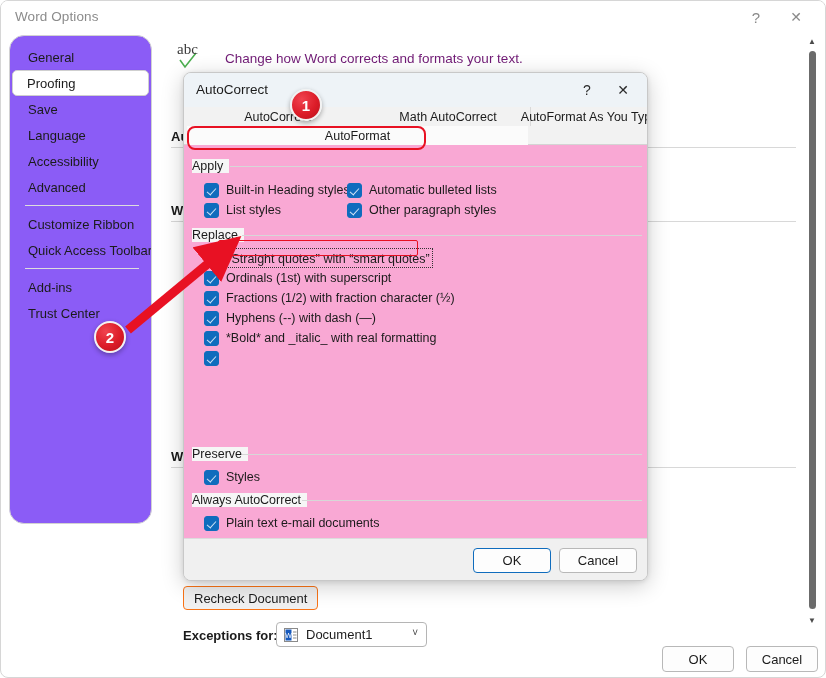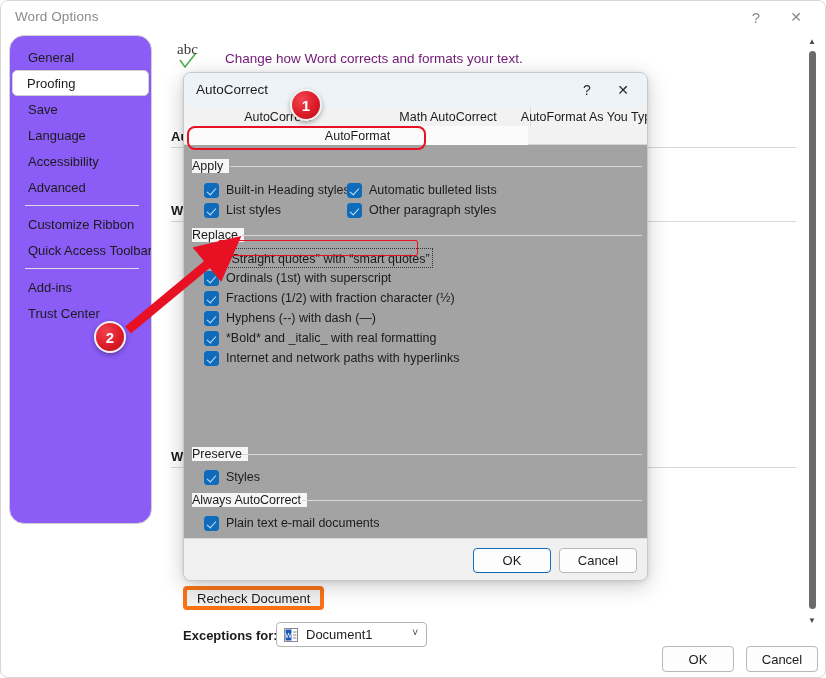--- a/index.html
+++ b/index.html
@@ -125,21 +125,21 @@
     width: 7px; height: 558px;
     background: #6b6b6b; border-radius: 4px;
   }
 
   
   #recheck-btn {
     position: absolute; left: 182px; top: 585px;
     height: 24px; padding: 0 10px;
     display: flex; align-items: center;
     background: #f0f0f0;
-    border: 4px solid #f97316;
+    border: 1px solid #f97316;
     border-radius: 4px;
     font-size: 13px; color: #1b1b1b;
   }
   #exceptions-label {
     position: absolute; left: 182px; top: 627px;
     font-size: 13px; font-weight: bold; color: #1b1b1b;
   }
   #exceptions-select {
     position: absolute; left: 275px; top: 621px;
     width: 151px; height: 25px;
@@ -227,21 +227,21 @@
   #tab-autocorrect      { left: 3px;   top: 0px;  width: 181px; }
   #tab-math             { left: 184px; top: 0px;  width: 160px; }
   #tab-autoformat-type  { left: 346px; top: 0px;  width: 118px; border-left: 1px solid #d9d9d9; }
   #tab-autoformat       { left: 3px;   top: 19px; width: 341px; }
   #tab-actions          { left: 346px; top: 19px; width: 118px; border-left: 1px solid #d9d9d9; }
 
   
   #ac-body {
     position: absolute; left: 0; top: 72px;
     width: 465px; height: 395px;
-    background: #a3a3a3;
+    background: #f9a8d4;
   }
   .grp {
     position: absolute;
     left: 8px; width: 450px;
     height: 14px;
   }
   .grp-label {
     position: absolute; left: 0; top: 0;
     font-size: 12.5px; color: #1b1b1b;
     background: #f6f6f6;
@@ -508,21 +508,20 @@
     <div class="cb-row" style="left:20px; top:164px">
       <span class="cb"></span>
       <span class="cb-label">Hyphens (--) with dash (—)</span>
     </div>
     <div class="cb-row" style="left:20px; top:184px">
       <span class="cb"></span>
       <span class="cb-label">*Bold* and _italic_ with real formatting</span>
     </div>
     <div class="cb-row" style="left:20px; top:204px">
       <span class="cb"></span>
-      <span class="cb-label">Internet and network paths with hyperlinks</span>
     </div>
 
     <div class="grp" style="top:302px">
       <span class="grp-label">Preserve</span>
       <span class="grp-rule" style="width:400px"></span>
     </div>
     <div class="cb-row" style="left:20px; top:323px">
       <span class="cb"></span>
       <span class="cb-label">Styles</span>
     </div>

